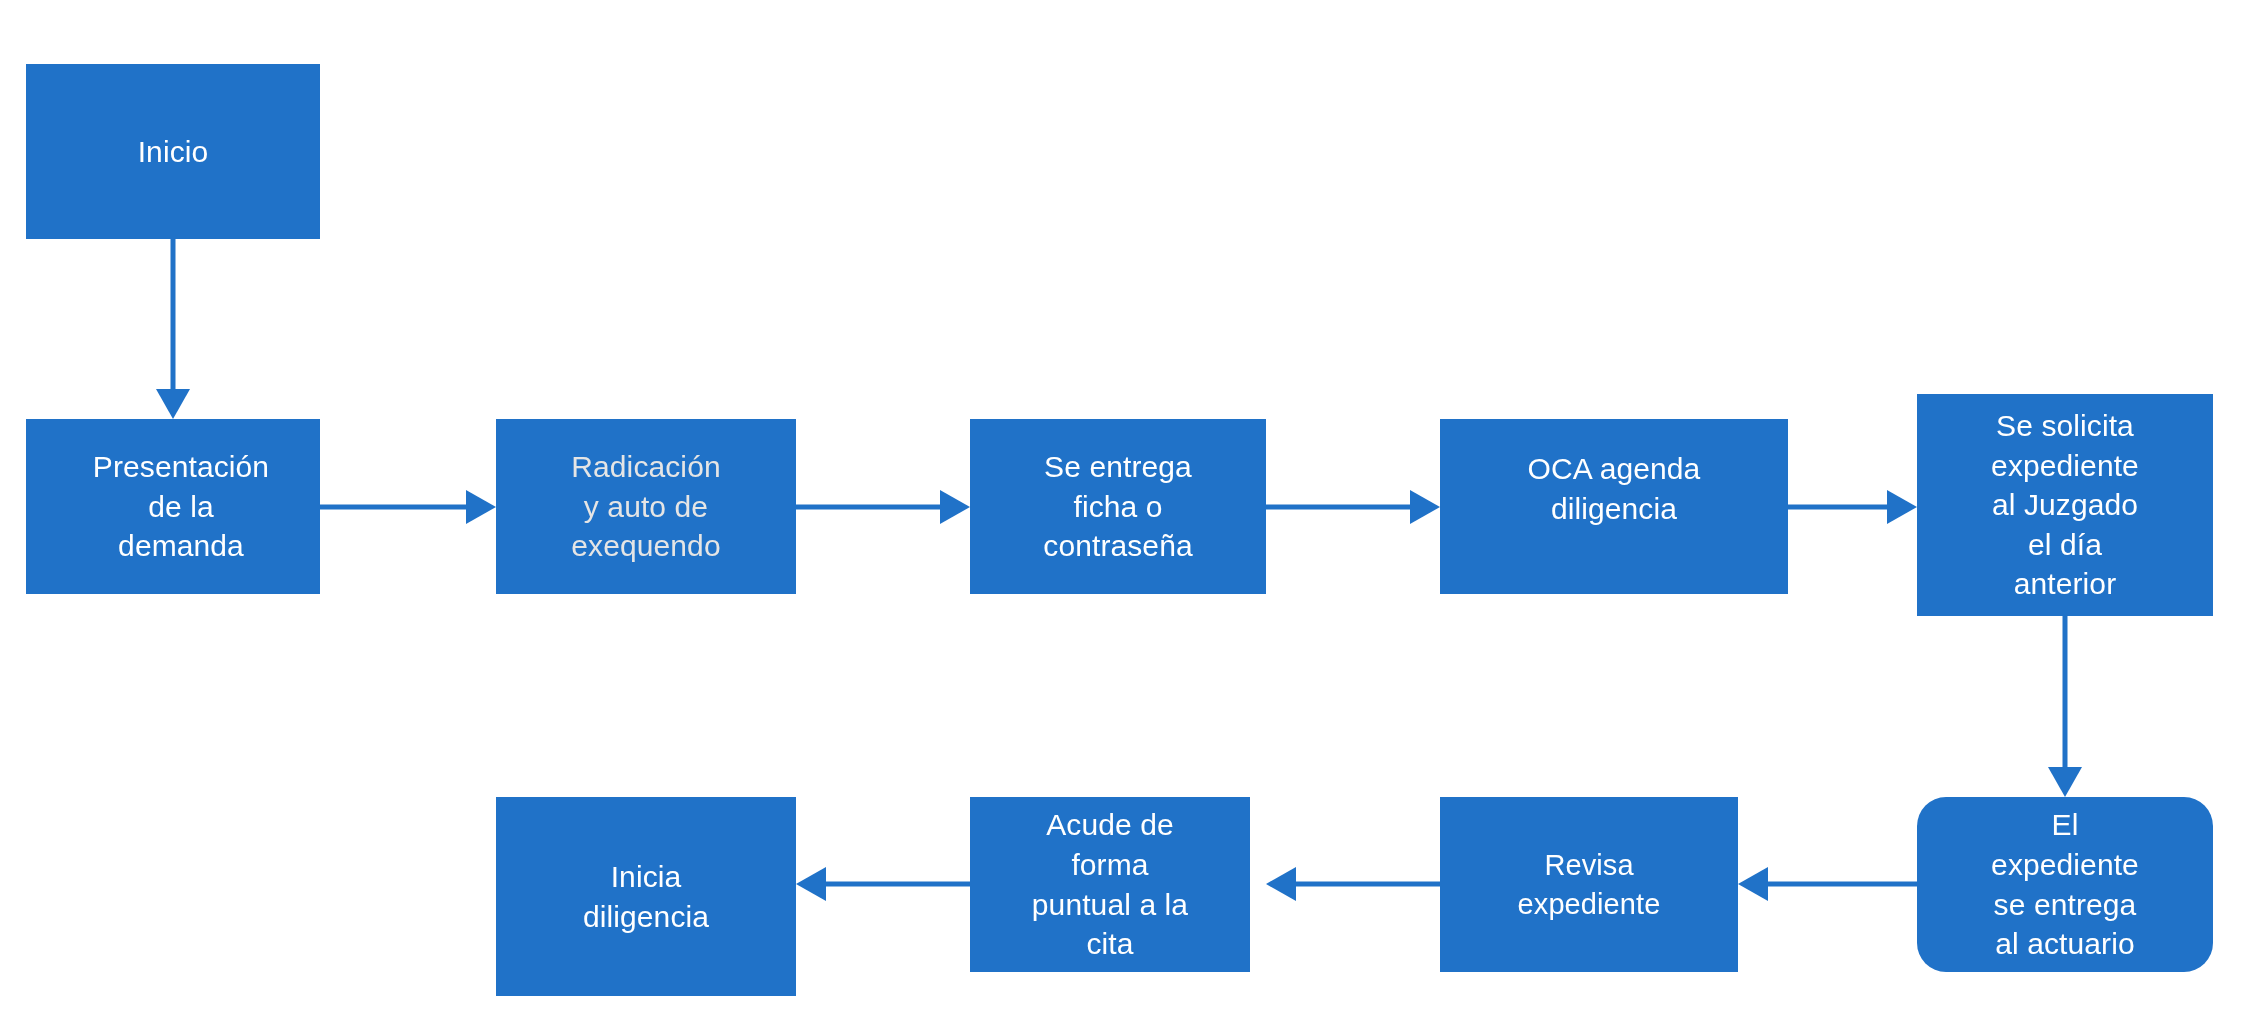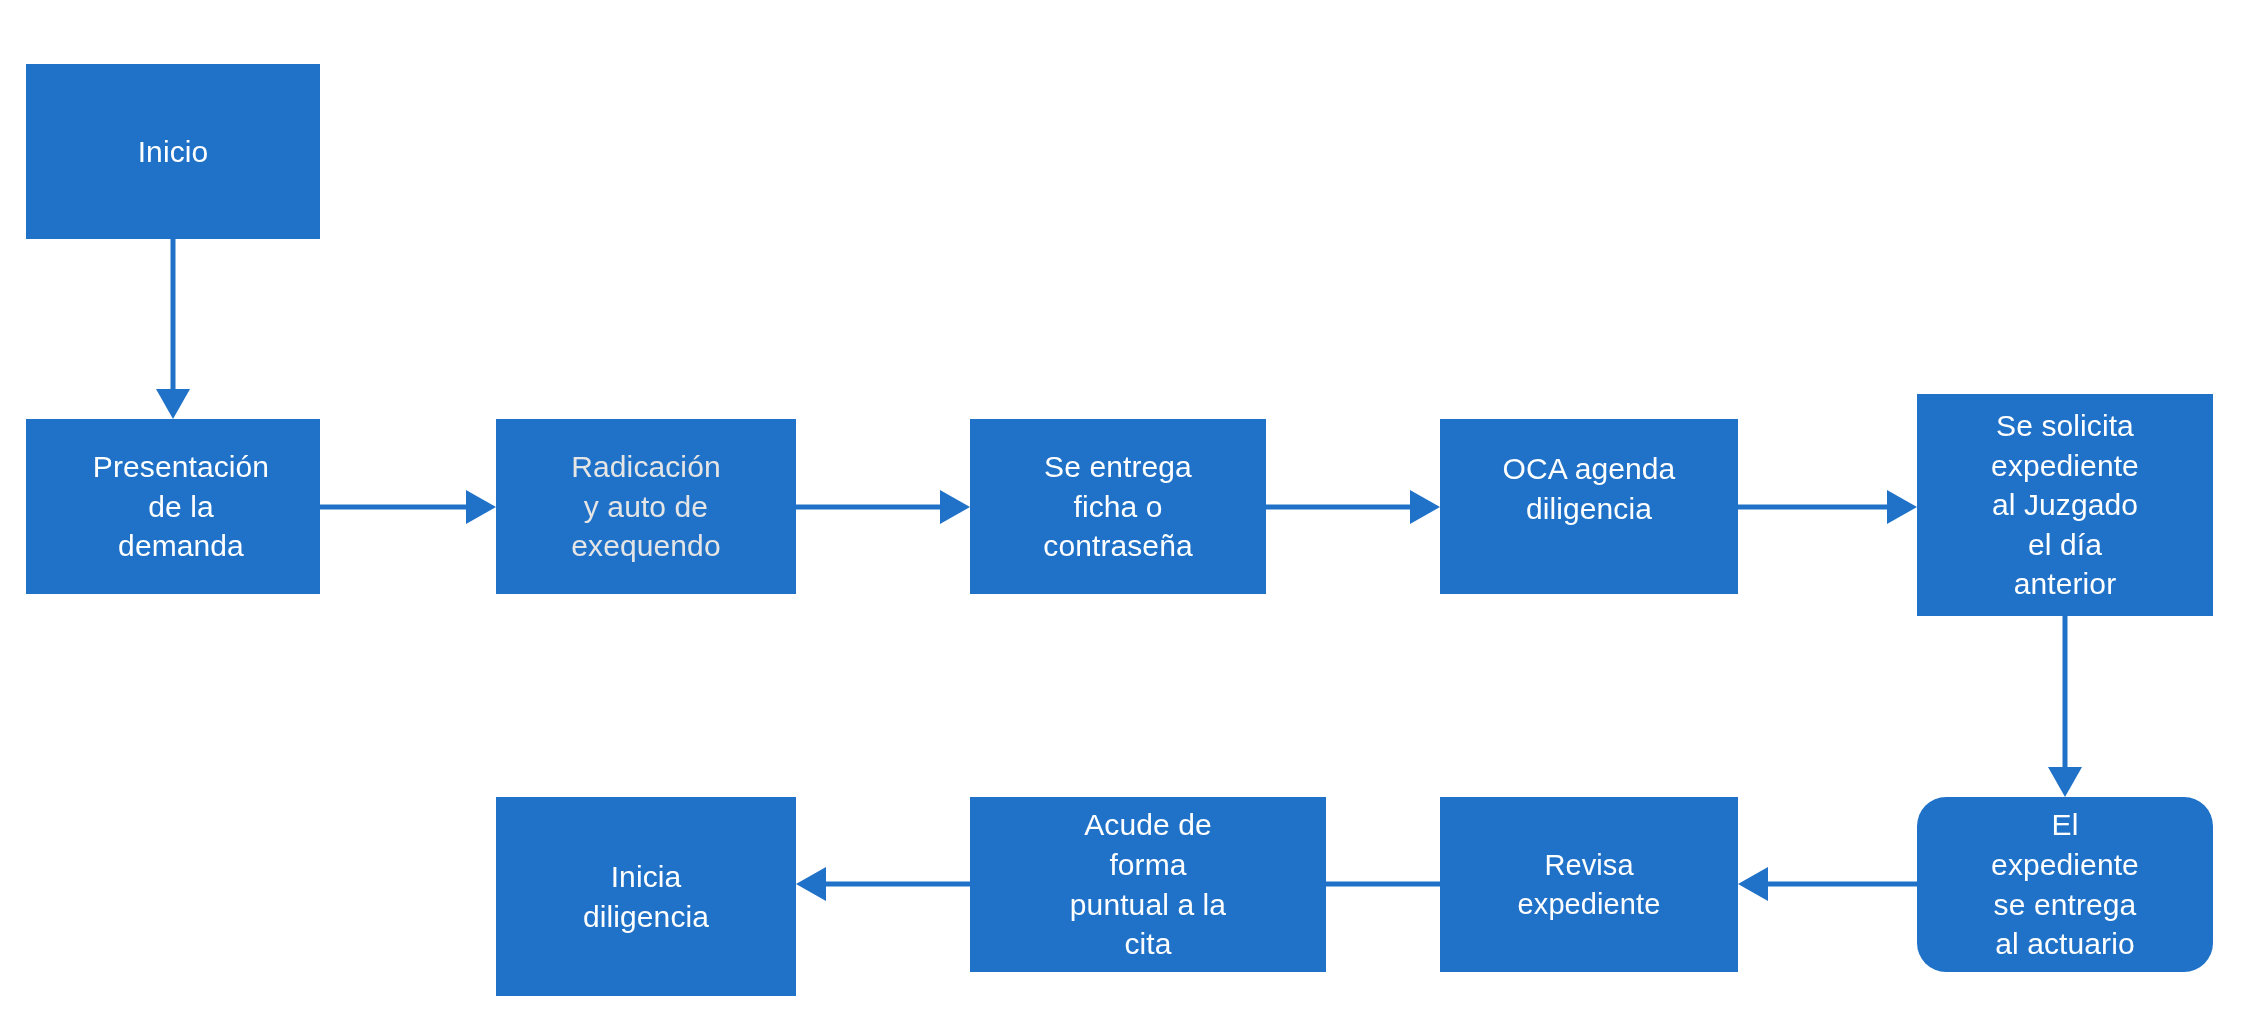--- a/index.html
+++ b/index.html
@@ -81,33 +81,33 @@
       <div class="node" style="left: 26px; top: 38px; width: 294px; height: 175px; background: rgb(32, 114, 200); color: rgb(255, 255, 255); font-size: 30px;"><span>Inicio</span></div>
       <div class="node" style="left: 26px; top: 393px; width: 294px; height: 175px; background: rgb(32, 114, 200); color: rgb(255, 255, 255); font-size: 30px; padding-left: 24px;"><span>Presentación
 de la
 demanda</span></div>
       <div class="node" style="left: 496px; top: 393px; width: 300px; height: 175px; background: rgb(32, 114, 200); color: #e5e5e5; font-size: 30px;"><span>Radicación
 y auto de
 exequendo</span></div>
       <div class="node" style="left: 970px; top: 393px; width: 296px; height: 175px; background: rgb(32, 114, 200); color: rgb(255, 255, 255); font-size: 30px;"><span>Se entrega
 ficha o
 contraseña</span></div>
-      <div class="node" style="left: 1440px; top: 393px; width: 298px; height: 175px; background: rgb(32, 114, 200); color: rgb(255, 255, 255); font-size: 30px;"><span style="position: relative; top: -18px;">OCA agenda
+      <div class="node" style="left: 1440px; top: 393px; width: 348px; height: 175px; background: rgb(32, 114, 200); color: rgb(255, 255, 255); font-size: 30px;"><span style="position: relative; top: -18px;">OCA agenda
 diligencia</span></div>
       <div class="node" style="left: 1917px; top: 368px; width: 296px; height: 222px; background: rgb(32, 114, 200); color: rgb(255, 255, 255); font-size: 30px;"><span>Se solicita
 expediente
 al Juzgado
 el día
 anterior</span></div>
       <div class="node" style="left: 1917px; top: 771px; width: 296px; height: 175px; background: rgb(32, 114, 200); color: rgb(255, 255, 255); font-size: 30px; border-radius: 29px;"><span>El
 expediente
 se entrega
 al actuario</span></div>
       <div class="node" style="left: 1440px; top: 771px; width: 298px; height: 175px; background: rgb(32, 114, 200); color: rgb(255, 255, 255); font-size: 29px;"><span>Revisa
 expediente</span></div>
-      <div class="node" style="left: 970px; top: 771px; width: 356px; height: 175px; background: rgb(32, 114, 200); color: rgb(255, 255, 255); font-size: 30px;"><span>Acude de
+      <div class="node" style="left: 970px; top: 771px; width: 280px; height: 175px; background: rgb(32, 114, 200); color: rgb(255, 255, 255); font-size: 30px;"><span>Acude de
 forma
 puntual a la
 cita</span></div>
       <div class="node" style="left: 496px; top: 771px; width: 300px; height: 199px; background: rgb(32, 114, 200); color: rgb(255, 255, 255); font-size: 30px;"><span>Inicia
 diligencia</span></div>
     </div>
 </div>
 
 </body></html>

